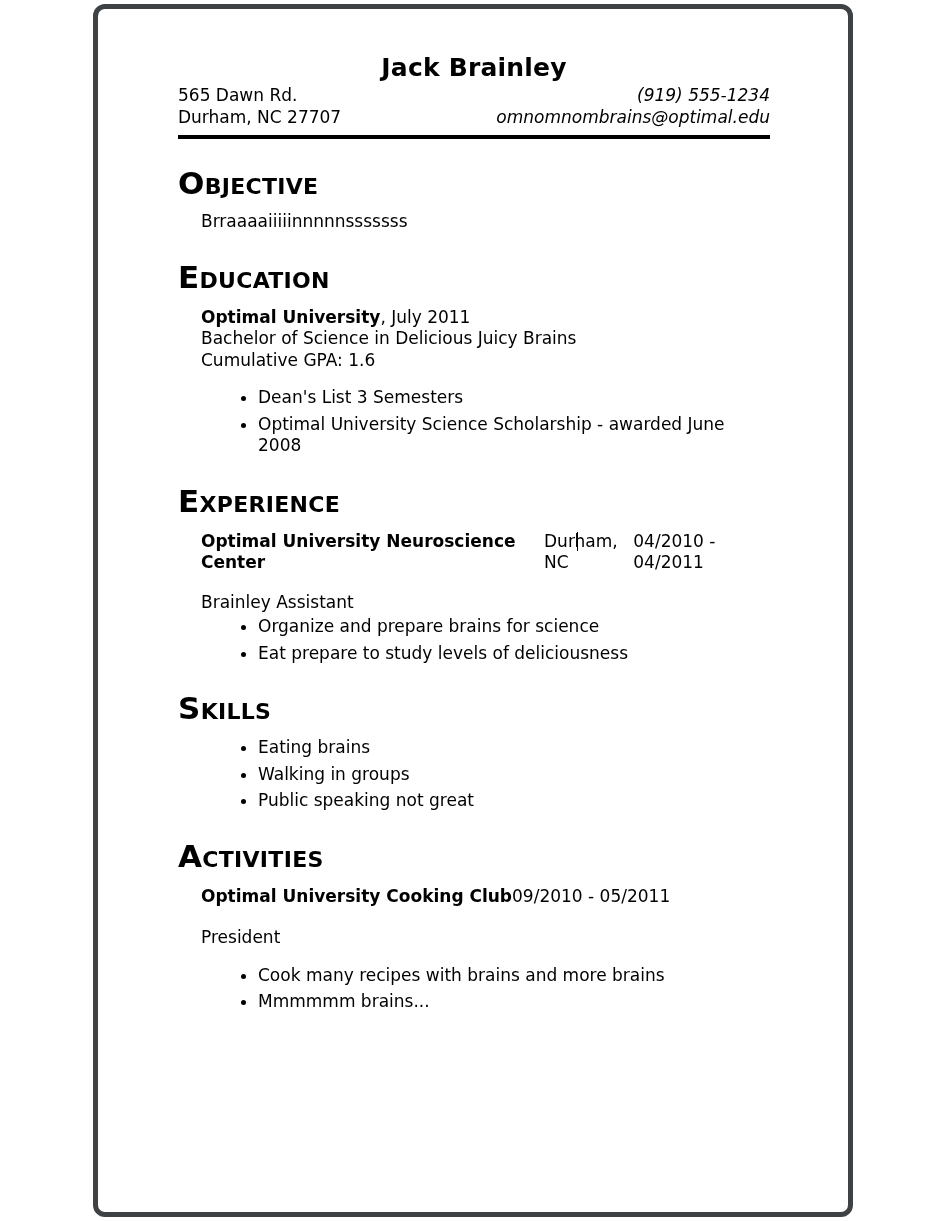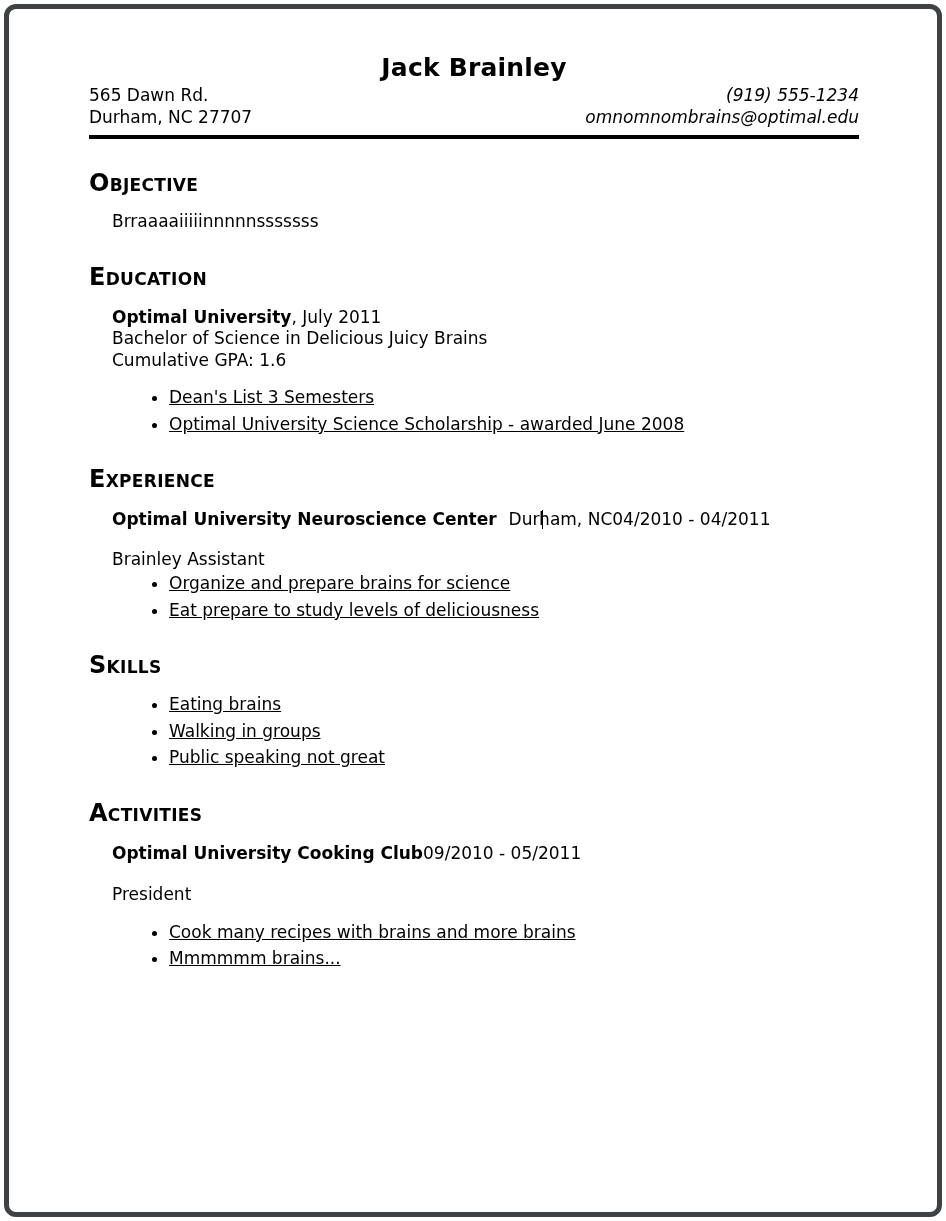--- a/index.html
+++ b/index.html
@@ -2,21 +2,21 @@
 <html><head>
 <meta charset="utf-8">
 <style>
   html, body {
     margin: 0;
     padding: 0;
     background: #ffffff;
   }
   .page {
     box-sizing: border-box;
-    width: 938px;
+    width: 760px;
     height: 1213px;
     margin: 4px auto;
     background: #ffffff;
     border: 5px solid #3e4245;
     border-radius: 12px;
     padding: 44px 78px 0 80px;
     font-family: "DejaVu Sans", sans-serif;
     color: #000000;
   }
   .resume-name {
@@ -34,41 +34,41 @@
     line-height: 21.5px;
   }
   .contact-right { text-align: right; font-style: italic; }
   .rule {
     height: 4px;
     background: #000000;
     margin-top: 7px;
   }
   .section-title {
     margin: 31px 0 0 0;
-    font-size: 24px;
+    font-size: 31px;
     font-weight: bold;
     font-variant: small-caps;
     letter-spacing: 0.3px;
     line-height: 26px;
   }
   .indent { margin-left: 23px; }
   .body-text {
     font-size: 17px;
     line-height: 21.5px;
   }
   .objective-text { margin-top: 15px; }
   .block { margin-top: 17px; }
   .bold { font-weight: bold; }
   ul.bullets {
     margin: 16px 0 0 0;
     padding-left: 57px;
     font-size: 17px;
     line-height: 21.5px;
   }
-  ul.bullets li { margin-bottom: 5px; text-decoration: underline; }
+  ul.bullets li { margin-bottom: 5px; }
   .row-split {
     display: flex;
     align-items: baseline;
     font-size: 17px;
     line-height: 21.5px;
   }
   .row-left { display: flex; align-items: baseline; }
   .employer-name { font-weight: bold; font-size: 17px; }
   .employer-loc { margin-left: 12px; position: relative; }
   .caret {

